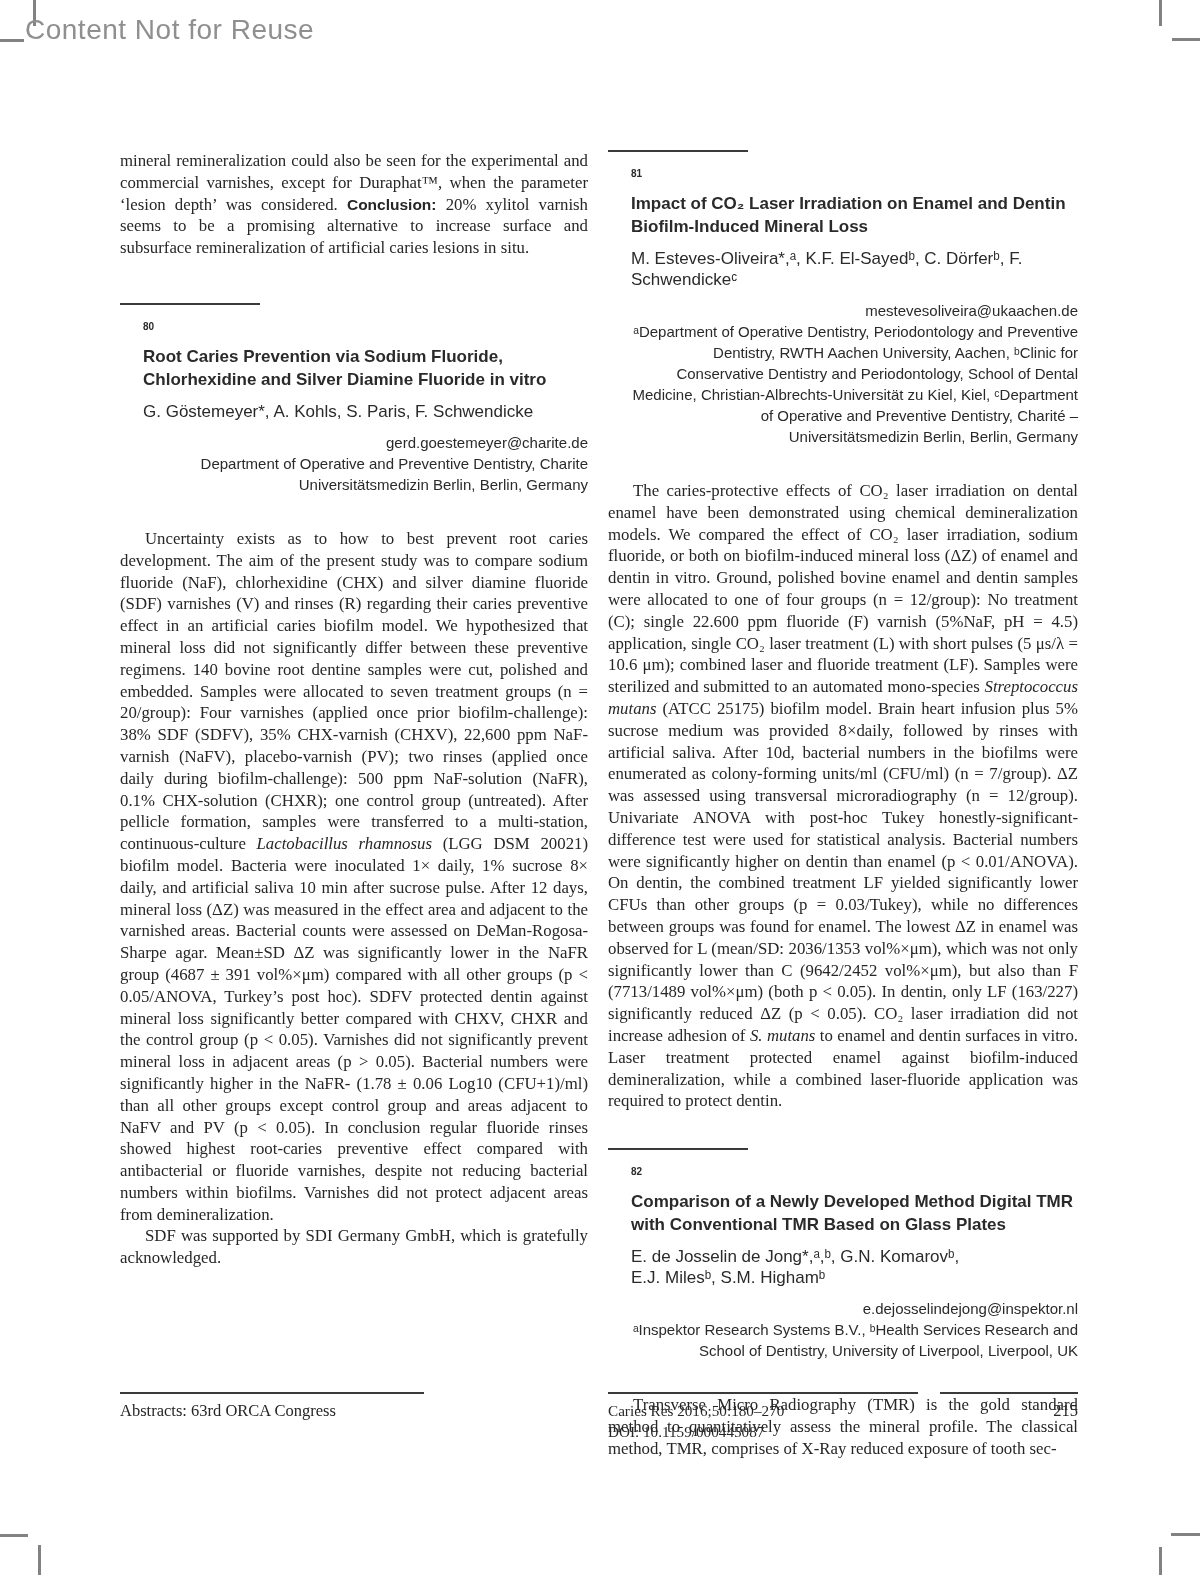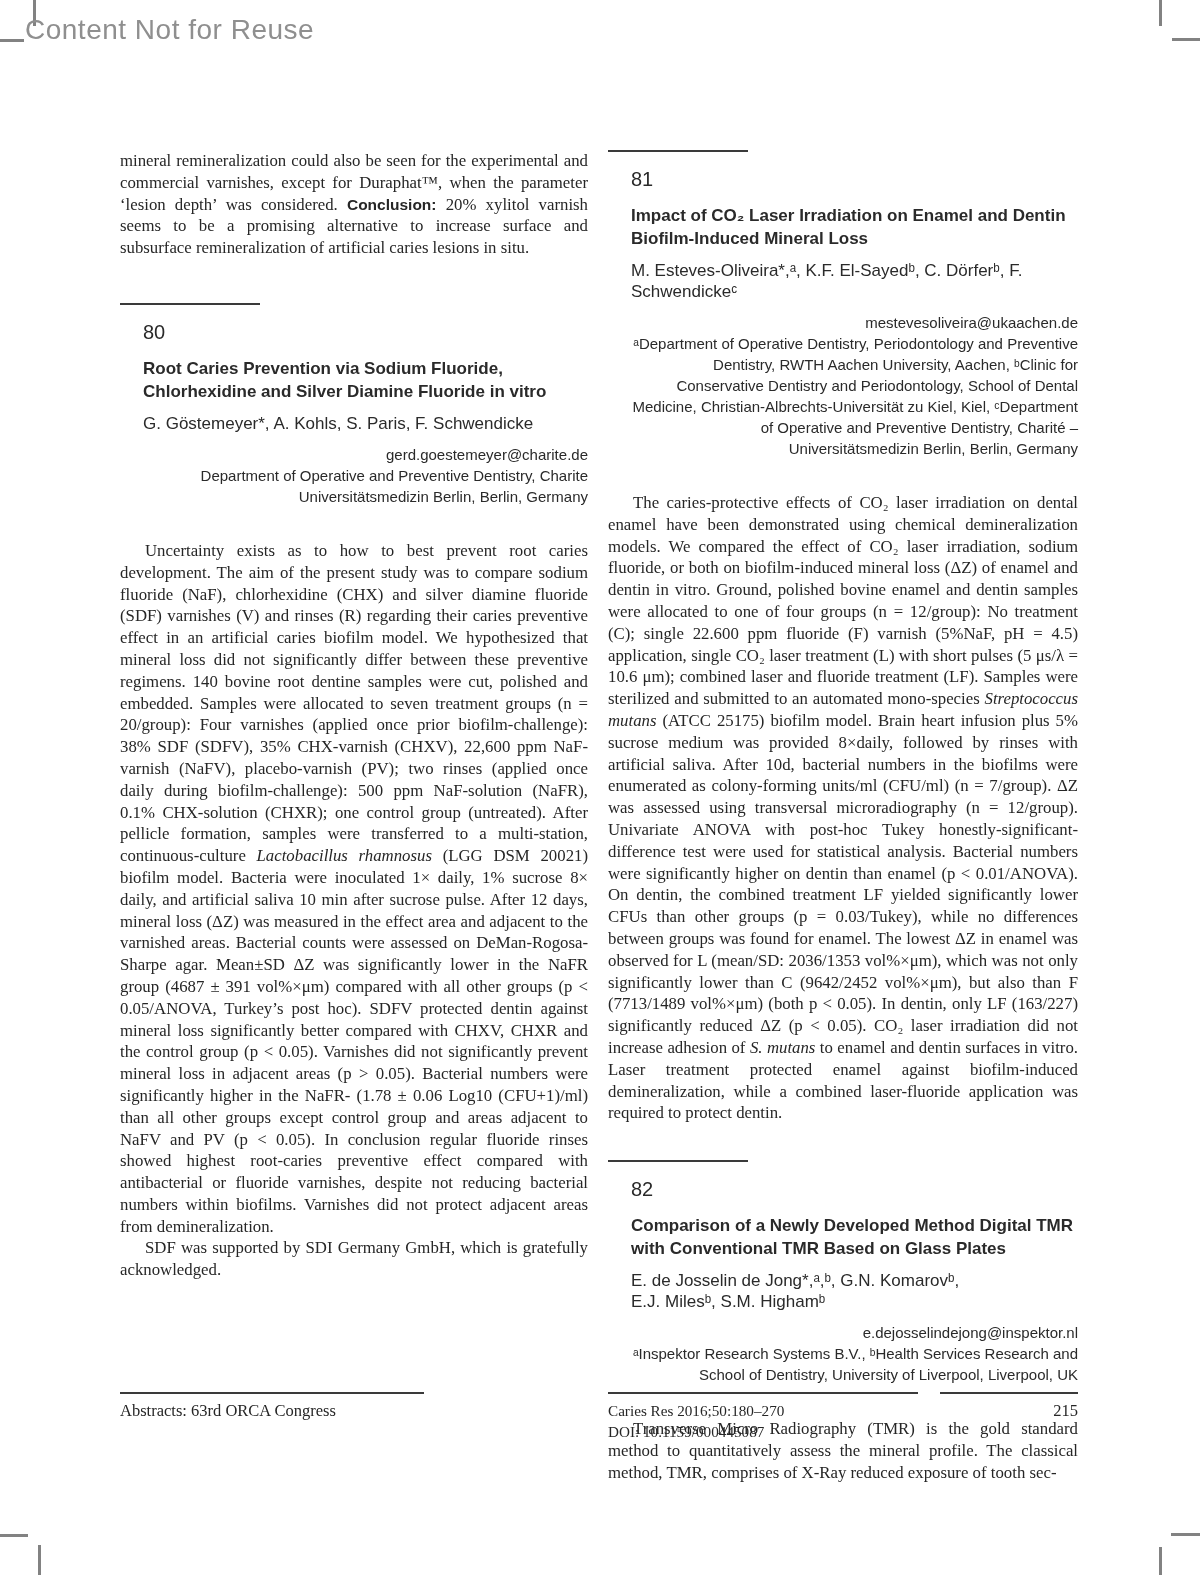--- a/index.html
+++ b/index.html
@@ -53,21 +53,21 @@
   .abstract-82 { margin-top: 36px; }
   .abstract-rule {
     border: none; margin: 0 0 8px 0;
     width: 140px; height: 2px; background: #3a3a3a;
   }
   .abstract-head {
     padding-left: 23px;
     font-family: "Liberation Sans", "DejaVu Sans", sans-serif;
     color: #2a2a2a;
   }
-  .abstract-number { font-weight: normal; font-size: 20px; margin: 16px 0 13px 0; }
+  .abstract-number { font-weight: bold; font-size: 10px; margin: 16px 0 13px 0; }
   .abstract-title  { font-weight: bold; font-size: 17px; line-height: 23px; margin: 0 0 10px 0; }
   .abstract-authors { font-size: 17px; line-height: 21px; margin: 0; }
   .abstract-contact { margin-top: 10px; font-size: 15px; line-height: 21px; text-align: right; }
   .abstract-email, .abstract-affiliation { margin: 0; }
   .abstract-body { margin-top: 33px; }
 
   
   .footer-block {
     position: absolute; top: 1392px;
     border-top: 2px solid #3a3a3a;

